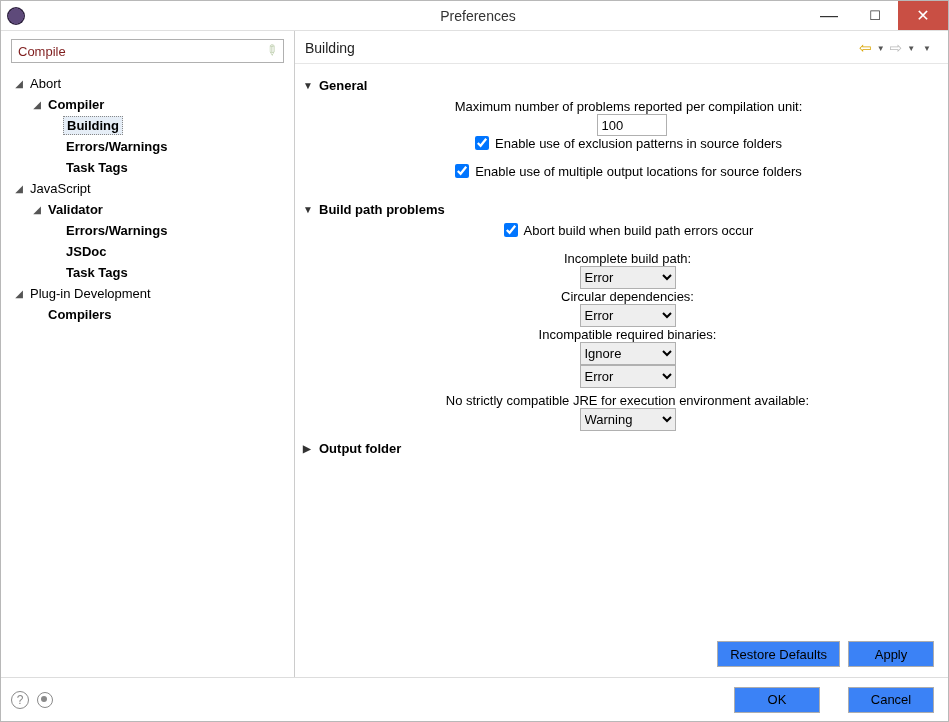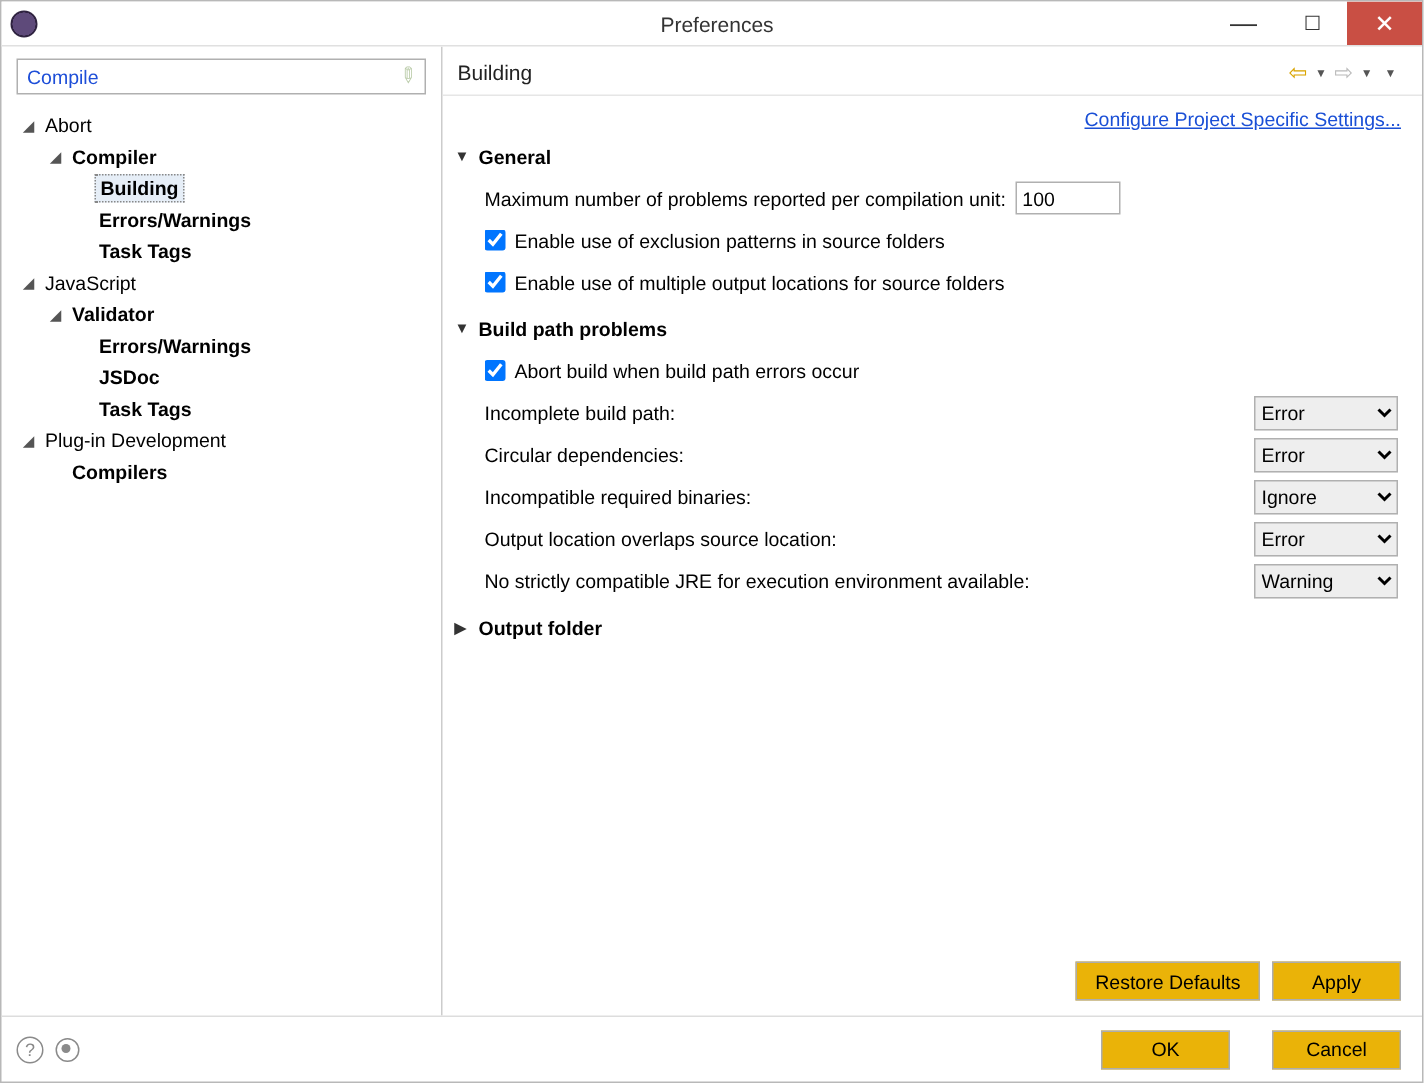--- a/index.html
+++ b/index.html
@@ -79,21 +79,21 @@
     position: relative;
     margin: 2px 6px 6px 2px;
   }
   .search-input {
     width: 100%;
     height: 24px;
     border: 1px solid #b0b0b0;
     padding: 2px 24px 2px 6px;
     font-family: inherit;
     font-size: 13px;
-    color: #1d4ed8;
+    color: #7f1d1d;
   }
   .search-clear {
     position: absolute;
     right: 4px; top: 3px;
     width: 16px; height: 16px;
     color: #bca;
     font-size: 14px;
     text-align: center;
     transform: rotate(45deg);
   }
@@ -186,28 +186,28 @@
     display: inline-block;
   }
   .section-body {
     padding-left: 20px;
     margin-bottom: 10px;
   }
   .row {
     display: flex;
     align-items: center;
     min-height: 28px;
+    flex-direction: column;
   }
   .row.setting {
     justify-content: space-between;
     padding-right: 2px;
   }
   .row label.chk {
     display: flex;
-    align-items: center;
     gap: 6px;
   }
   .row input[type="checkbox"] {
     width: 14px; height: 14px;
     margin: 0;
   }
   .row input[type="text"].small {
     width: 70px;
     height: 22px;
     border: 1px solid #b0b0b0;
@@ -226,21 +226,21 @@
   }
   .panel-actions {
     display: flex;
     justify-content: flex-end;
     gap: 8px;
     padding: 8px 14px 10px 0;
   }
   button.std {
     min-width: 86px;
     height: 26px;
-    background: #eab308;
+    background: #3b82f6;
     border: 1px solid #adadad;
     font-family: inherit;
     font-size: 13px;
     padding: 0 12px;
     cursor: default;
   }
   button.std.wide { min-width: 110px; }
   
   .bottombar {
     border-top: 1px solid #ddd;
@@ -359,23 +359,20 @@
       <div class="nav">
         <span class="arrow-back">⇦</span>
         <span class="drop">▼</span>
         <span class="arrow-fwd">⇨</span>
         <span class="drop">▼</span>
         <span class="drop">▼</span>
       </div>
     </div>
 
     <div class="panel-body">
-      <div class="config-link">
-        <a>Configure Project Specific Settings...</a>
-      </div>
 
       <div class="section-head">
         <span class="tw">▼</span>
         <span>General</span>
       </div>
       <div class="section-body">
         <div class="row">
           <span>Maximum number of problems reported per compilation unit:</span>
           <input type="text" class="small" value="100" style="">
         </div>
@@ -411,21 +408,20 @@
             </div>
             <div class="row setting">
               <span>Circular dependencies:</span>
               <select><option>Error</option><option>Warning</option><option>Ignore</option></select>
             </div>
             <div class="row setting">
               <span>Incompatible required binaries:</span>
               <select><option>Error</option><option>Warning</option><option selected="">Ignore</option></select>
             </div>
             <div class="row setting">
-              <span>Output location overlaps source location:</span>
               <select><option>Error</option><option>Warning</option><option>Ignore</option></select>
             </div>
             <div class="row setting">
               <span>No strictly compatible JRE for execution environment available:</span>
               <select><option>Error</option><option selected="">Warning</option><option>Ignore</option></select>
             </div>
           </div>
       </div>
 
       <div class="section-head">

